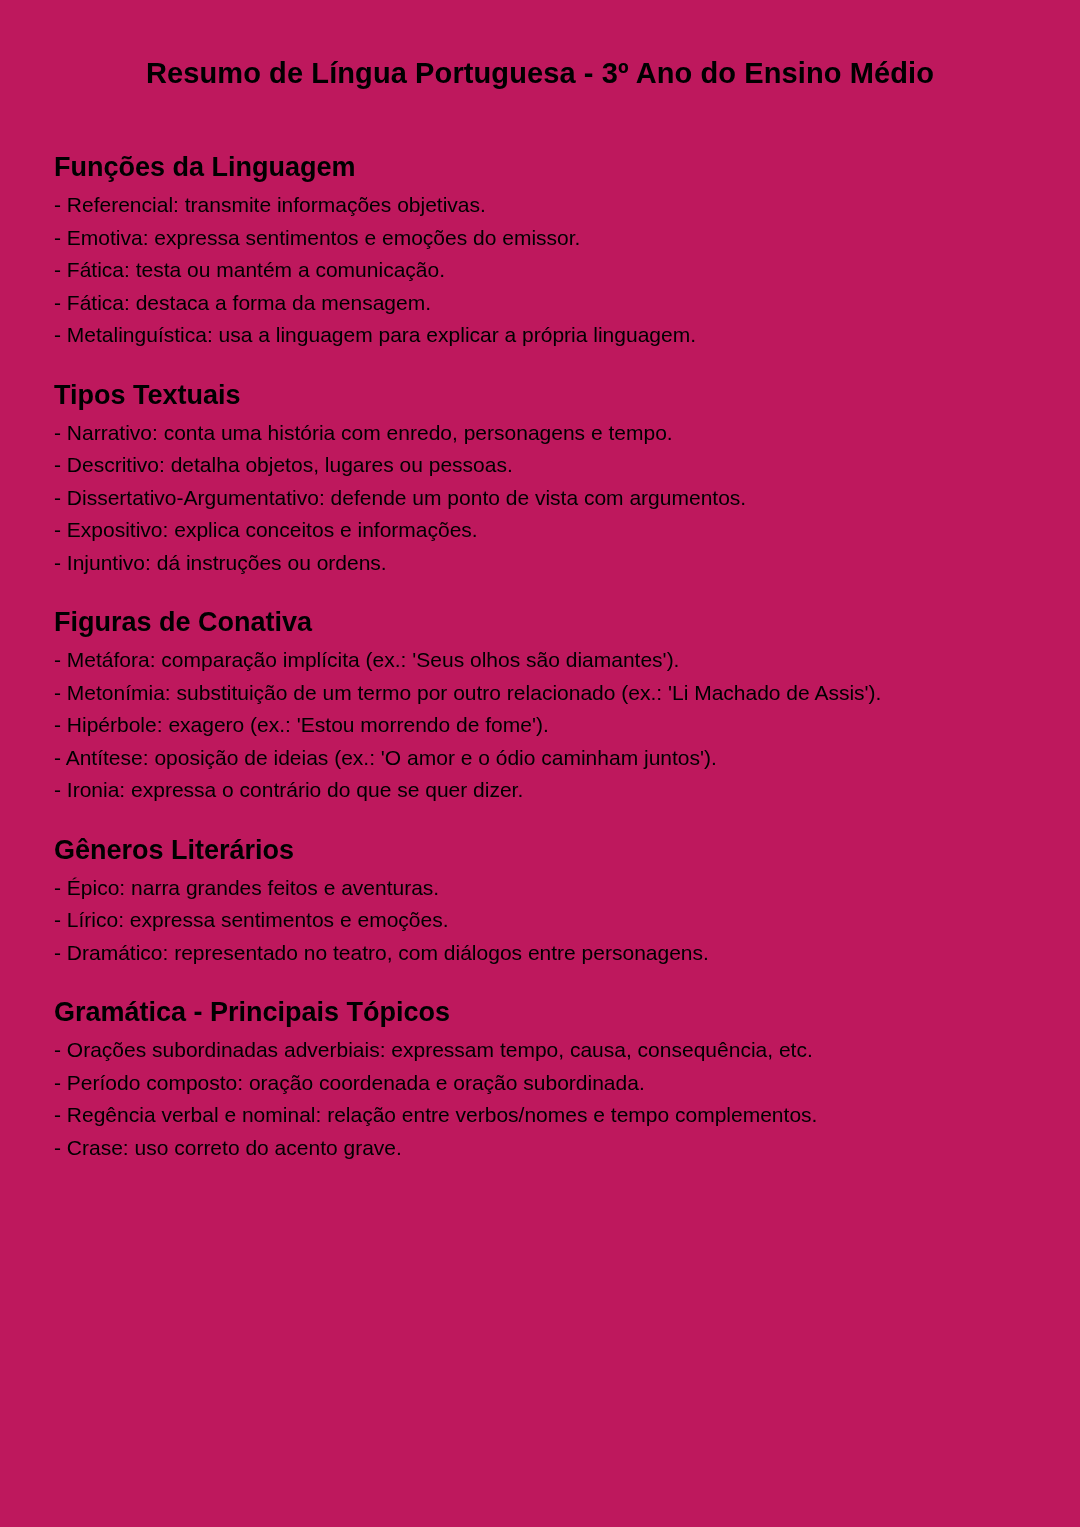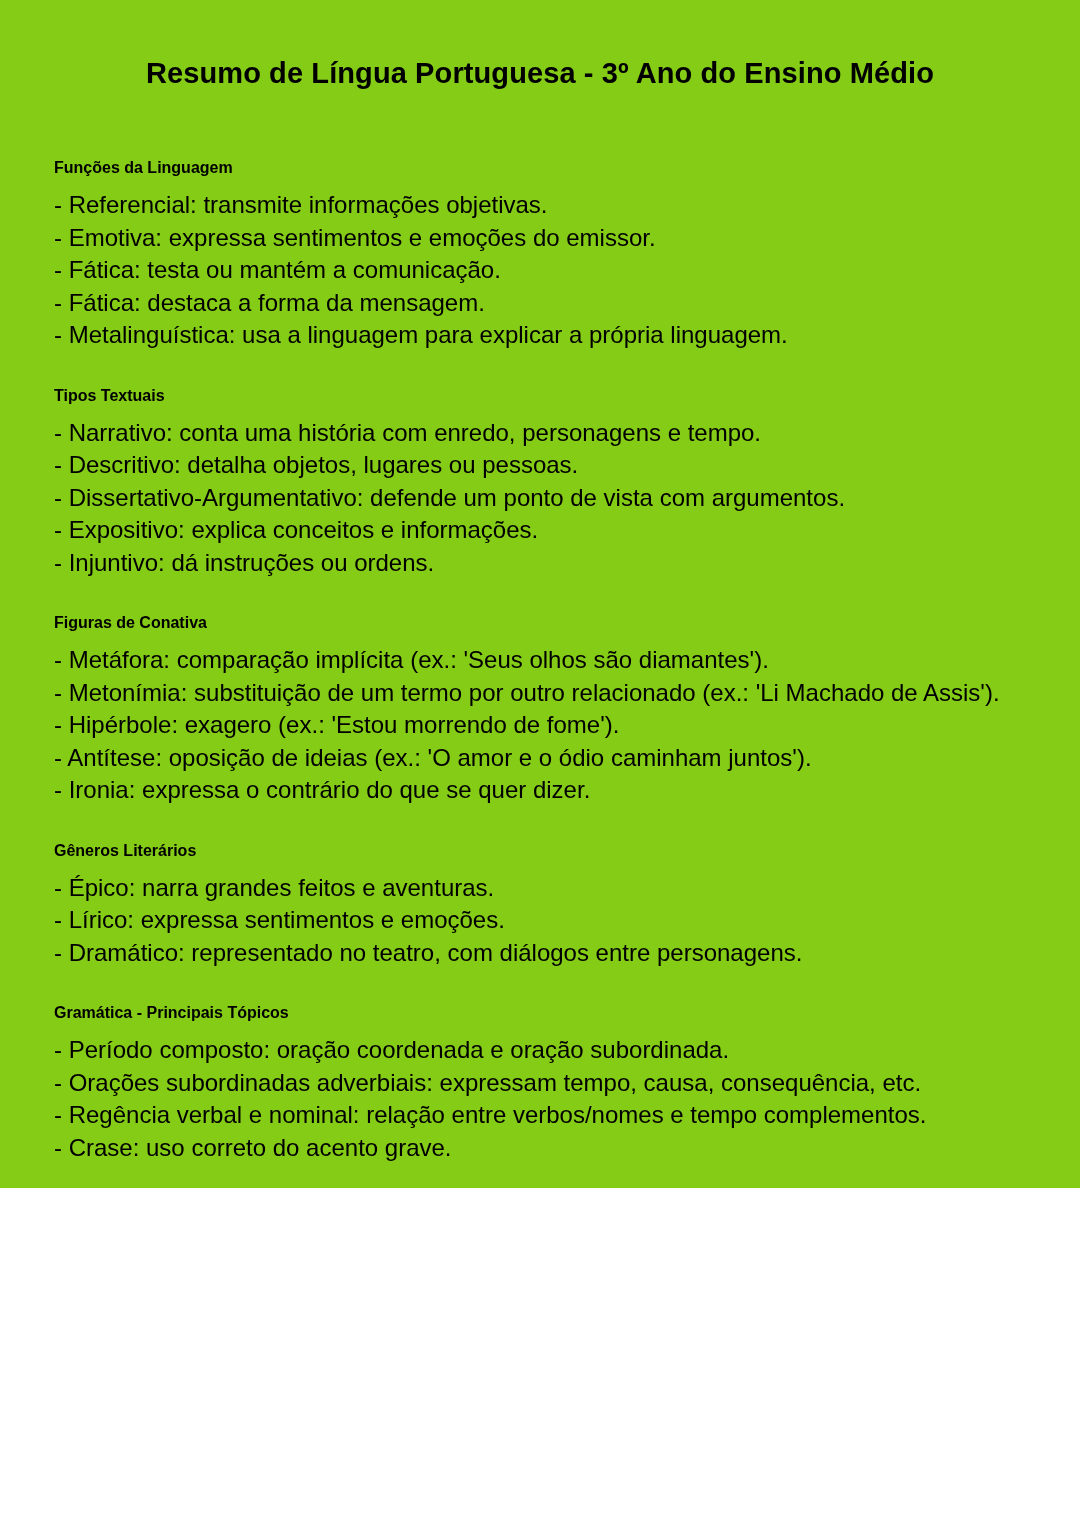--- a/index.html
+++ b/index.html
@@ -11,22 +11,22 @@
   body {
     width: 1080px;
     height: 1527px;
     font-family: "Liberation Sans", sans-serif;
     color: #000000;
     -webkit-font-smoothing: antialiased;
   }
   .page {
     position: relative;
     width: 1080px;
-    height: 1188px;
-    background: #84cc16;
+    height: 1527px;
+    background: #be185d;
     box-sizing: border-box;
     overflow: hidden;
   }
   .doc-title {
     margin: 0;
     padding: 0;
     position: absolute;
     top: 55px;
     left: 0;
     width: 1080px;
@@ -45,32 +45,32 @@
   }
   .section {
     margin: 0 0 28px 0;
   }
   .section:last-child {
     margin-bottom: 6px;
   }
   .section-heading {
     margin: 0 0 6px 0;
     padding: 0;
-    font-size: 16px;
+    font-size: 27px;
     font-weight: bold;
     line-height: 31px;
     color: #000000;
   }
   .item-list {
     list-style: none;
     margin: 0;
     padding: 0;
   }
   .item {
-    font-size: 24px;
+    font-size: 21px;
     line-height: 32.5px;
     color: #000000;
     white-space: nowrap;
   }
 </style>
 </head>
 <body>
 
 <div class="page">
 
@@ -116,21 +116,21 @@
       <ul class="item-list">
         <li class="item">- Épico: narra grandes feitos e aventuras.</li>
         <li class="item">- Lírico: expressa sentimentos e emoções.</li>
         <li class="item">- Dramático: representado no teatro, com diálogos entre personagens.</li>
       </ul>
     </section>
 
     <section class="section">
       <h2 class="section-heading">Gramática - Principais Tópicos</h2>
       <ul class="item-list">
+        <li class="item">- Orações subordinadas adverbiais: expressam tempo, causa, consequência, etc.</li>
         <li class="item">- Período composto: oração coordenada e oração subordinada.</li>
-        <li class="item">- Orações subordinadas adverbiais: expressam tempo, causa, consequência, etc.</li>
         <li class="item">- Regência verbal e nominal: relação entre verbos/nomes e tempo complementos.</li>
         <li class="item">- Crase: uso correto do acento grave.</li>
       </ul>
     </section>
 
   </div>
 </div>
 
 </body></html>

